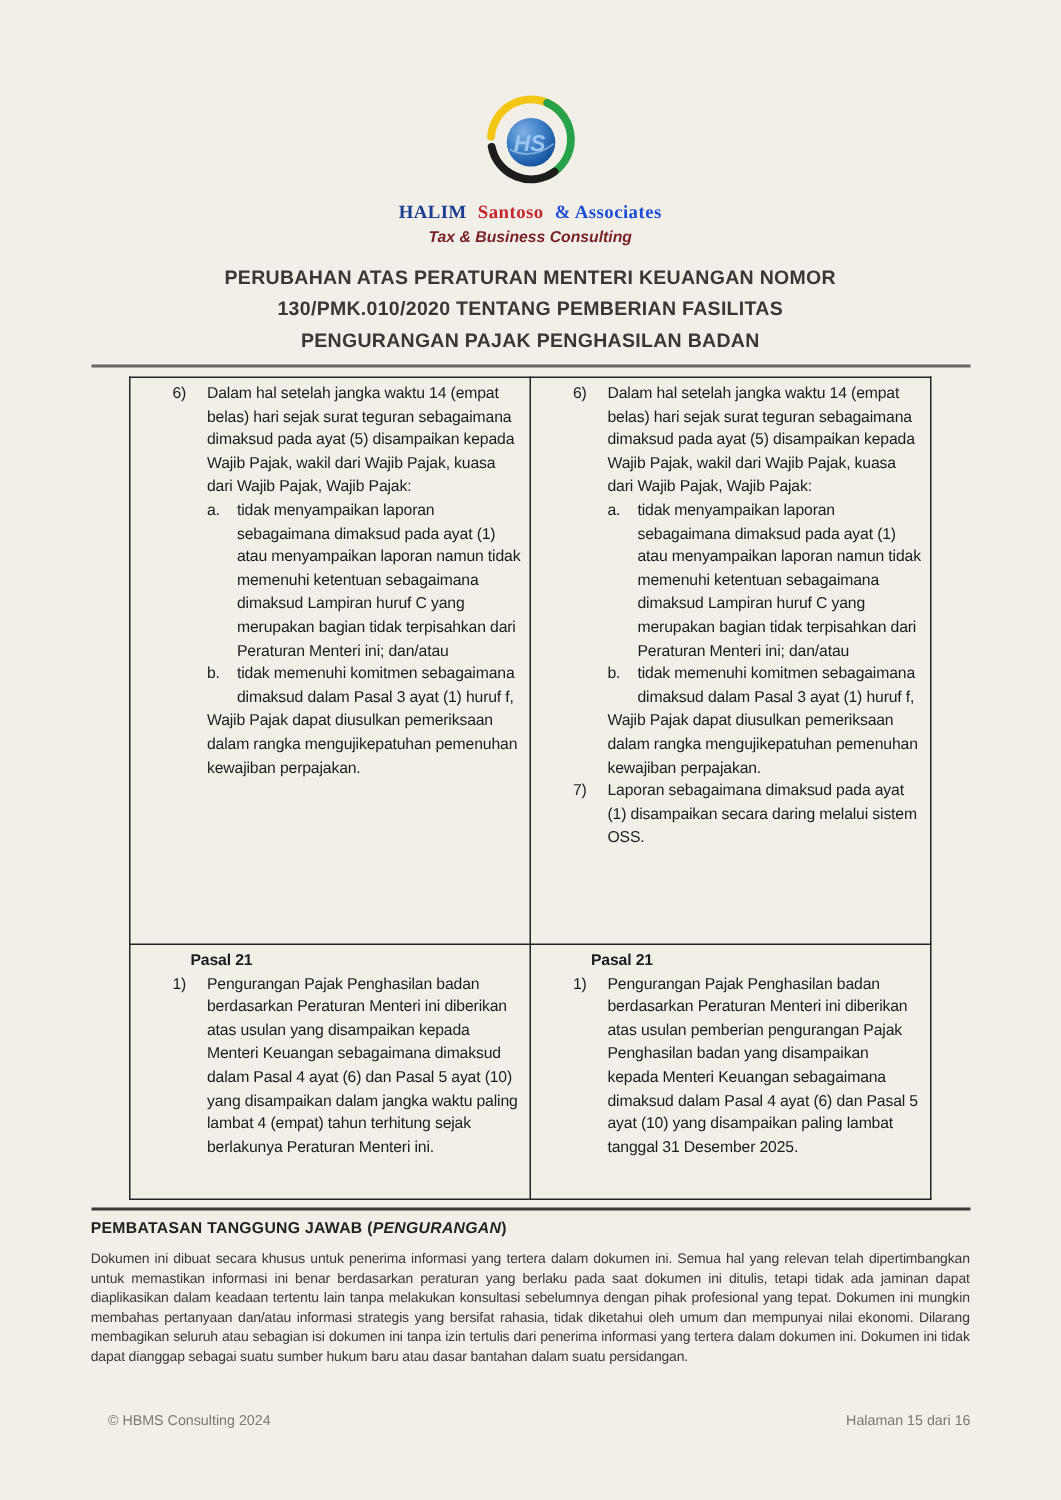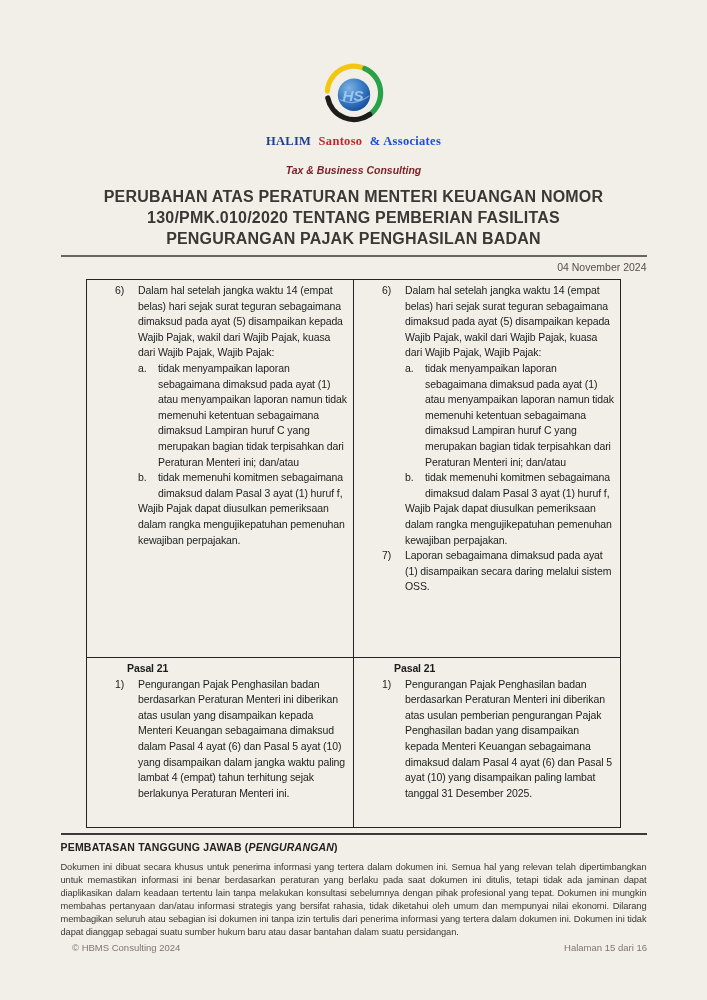--- a/index.html
+++ b/index.html
@@ -20,30 +20,30 @@
   .brand-line1 {
     font-family:"Liberation Serif", serif;
     font-weight:bold; font-size:12.5px; letter-spacing:.3px; margin-top:3px;
   }
   .brand-line1 span + span { margin-left:4px; }
   .halim  { color:#1d3f92;margin-top:20px; }
   .santoso{ color:#c3262c; }
   .assoc  { color:#1d4ed8; }
   .brand-line2 {
     font-weight:bold; font-style:italic; font-size:10.5px;
-    color:#7a1f24; margin-top:15px;
+    color:#7a1f24; margin-top:3px;
   }
   .brand-line3 {
     font-style:italic; font-size:7.5px; color:#8a8680; margin-top:3px; letter-spacing:.2px;
   }
 
   
   .title {
     margin-top:10px; text-align:center;
-    font-weight:bold; font-size:16px; line-height:21px;
+    font-weight:bold; font-size:13px; line-height:21px;
     color:#3b3734; letter-spacing:.2px;
   }
   .title-rule { margin-top:6px; border-top:2px solid #6b6560; }
   .doc-date { margin-top:4px; text-align:right; font-size:10.5px; color:#55504a; }
 
   
   table.cmp {
     width:534px; margin:6px auto 0;
     border-collapse:collapse; table-layout:fixed;
   }
@@ -112,21 +112,20 @@
   </header>
 
   <div class="content">
 
     <h1 class="title">
       <div>PERUBAHAN ATAS PERATURAN MENTERI KEUANGAN NOMOR</div>
       <div>130/PMK.010/2020 TENTANG PEMBERIAN FASILITAS</div>
       <div>PENGURANGAN PAJAK PENGHASILAN BADAN</div>
     </h1>
     <div class="title-rule"></div>
-    <div class="doc-date">04 November 2024</div>
 
     <table class="cmp">
       <tbody>
           <tr class="r1">
         <td class="cell">
           <div class="oitem">
             <span class="om">6)</span>
             <div class="ob">
               <span>Dalam hal setelah jangka waktu 14 (empat belas) hari sejak surat teguran sebagaimana dimaksud pada ayat (5) disampaikan kepada Wajib Pajak, wakil dari Wajib Pajak, kuasa dari Wajib Pajak, Wajib Pajak:</span>
               <div class="sitem">

